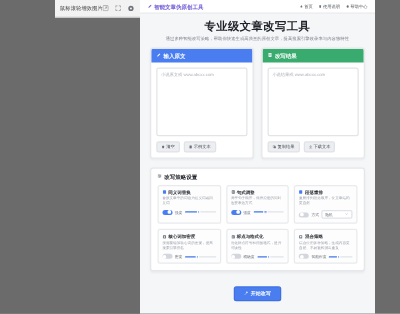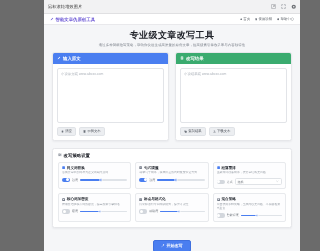--- a/index.html
+++ b/index.html
@@ -4,21 +4,21 @@
 <style>
   * { box-sizing: border-box; margin: 0; padding: 0; }
   html, body {
     width: 300px; height: 251px;
     font-family: "Liberation Sans", "DejaVu Sans", sans-serif;
     background: #6b6b6b;
     overflow: hidden;
   }
   .browser {
     width: 300px; height: 251px;
-    display: flex; flex-direction: column;
+    display: flex; 
     background: #6b6b6b;
     padding-left: 44px;
   }
   
   .chrome {
     height: 14px; flex: 0 0 14px;
     background: #f2f2f3;
     border-bottom: 1px solid #e0e0e2;
     display: flex; align-items: center;
     padding: 0 4px;

